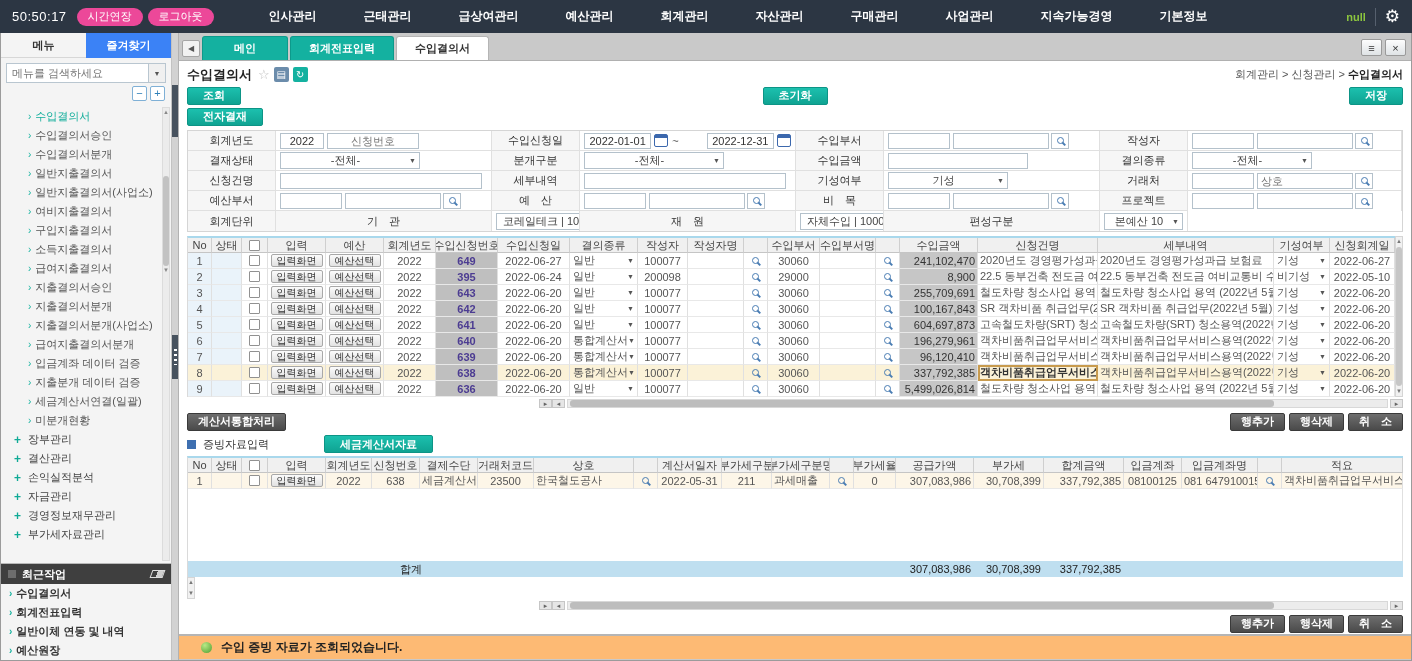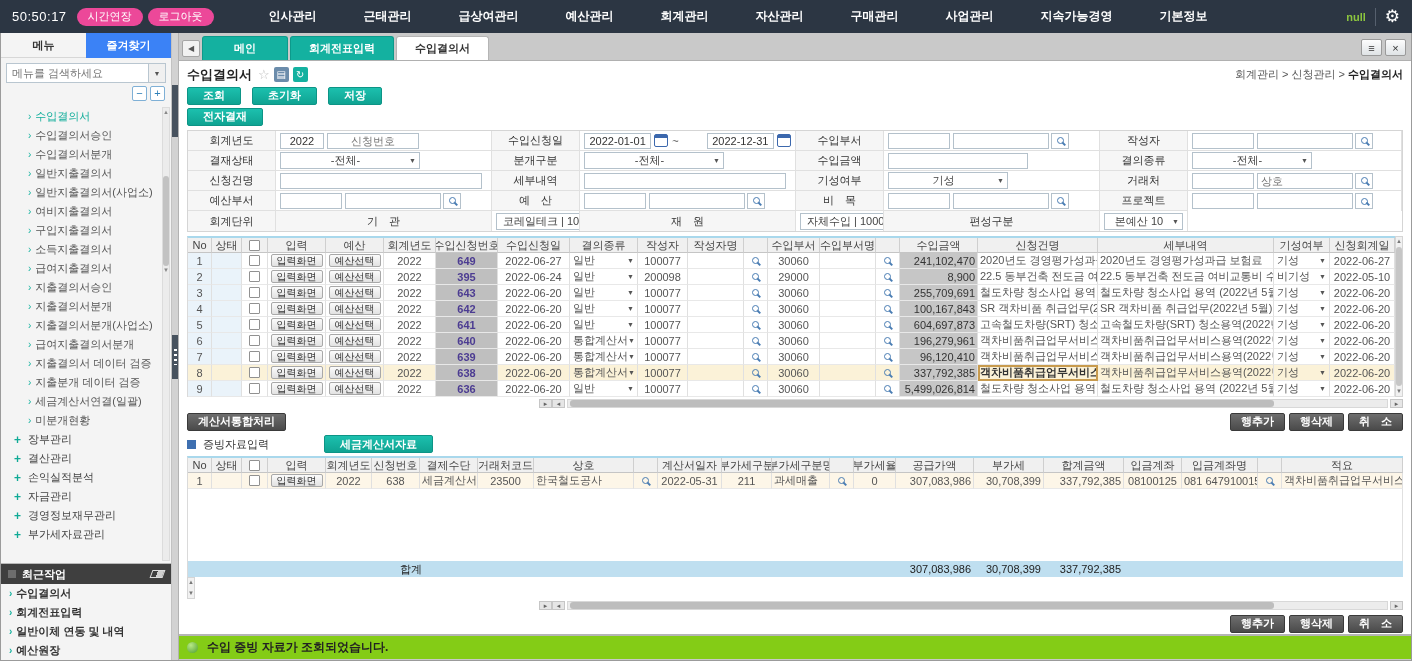--- a/index.html
+++ b/index.html
@@ -57,21 +57,21 @@
 .win-btn{width:21px;height:17px;background:linear-gradient(#fdfdfd,#dfe3e6);border:1px solid #9a9a9a;border-radius:2px;display:flex;align-items:center;justify-content:center;font-size:11px;color:#333;cursor:pointer}
 .panel{flex:1;background:#fff;border-top:1px solid #b0b0b0;display:flex;flex-direction:column;padding:3px 8px 0;min-height:0}
 .titlerow{display:flex;align-items:center;height:21px;flex:none}
 .pg-title{font-size:13px;font-weight:bold;color:#222}
 .star{color:#bdbdbd;margin-left:6px;font-size:13px;cursor:pointer}
 .ticon{width:15px;height:15px;border-radius:2px;color:#fff;font-size:10px;display:flex;align-items:center;justify-content:center;margin-left:4px;cursor:pointer}
 .ticon.blue{background:#6b8cab}
 .ticon.teal{background:#14b1a0}
 .breadcrumb{margin-left:auto;color:#555}
 .breadcrumb b{color:#222}
-.actions{display:flex;justify-content:flex-start;gap:11px;height:21px;align-items:center;flex:none}
+.actions{display:flex;justify-content:space-between;gap:5px;height:21px;align-items:center;flex:none}
 .tbtn{background:linear-gradient(#1cc0ae,#0fa392);color:#fff;font-weight:bold;border:1px solid #0d9486;border-radius:2px;height:18px;padding:0 15px;font-size:11px;font-family:inherit;cursor:pointer;white-space:nowrap}
 
 .form{border:1px solid #d5d5d5;display:grid;grid-template-columns:88px 216px 88px 216px 88px 216px 88px 1fr;margin-top:3px;flex:none}
 .fcell{border-bottom:1px solid #e0e0e0;border-right:1px solid #e0e0e0;height:20px;display:flex;align-items:center;padding:0 4px;overflow:hidden;white-space:nowrap}
 .form .fcell:nth-last-child(-n+8){border-bottom:none}
 .flabel{justify-content:center;background:#f6f6f6;color:#333}
 .inp{height:16px;border:1px solid #b4c1cb;font-size:11px;padding:0 3px;font-family:inherit;color:#333;min-width:0;background:#fff}
 .inp.ctr{text-align:center}
 .sel{height:17px;border:1px solid #b4c1cb;display:flex;align-items:center;justify-content:center;position:relative;padding:0 15px 0 6px;background:#fff;color:#444;cursor:pointer;white-space:nowrap}
 .sel .dd{position:absolute;right:3px;font-size:7px;color:#555}
@@ -118,21 +118,21 @@
 .hs-track{flex:1;height:9px;background:#ececec;border:1px solid #d8d8d8;position:relative;margin:0 2px}
 .hs-thumb{position:absolute;left:2px;top:0;bottom:0;width:86%;background:#bdbdbd;border-radius:3px;cursor:pointer}
 .arow{display:flex;align-items:center;height:21px;margin-top:2px;flex:none}
 .rbtns{margin-left:auto;display:flex;gap:4px}
 .dbtn{background:linear-gradient(#6e6e6e,#4a4a4a);color:#fff;font-weight:bold;border:1px solid #3a3a3a;border-radius:2px;height:18px;padding:0 10px;font-size:11px;font-family:inherit;cursor:pointer;white-space:nowrap}
 .evrow{display:flex;align-items:center;height:20px;gap:7px;margin-top:2px;flex:none}
 .ev-icon{width:9px;height:9px;background:#3e6fb0;flex:none}
 .ev-label{color:#333}
 .g2area{flex:1;display:flex;flex-direction:column;min-height:50px}
 
-.statusbar{height:26px;background:#84cc16;border-top:2px solid #b5b5b5;border-bottom:1px solid #c9c9c9;display:flex;align-items:center;gap:9px;padding:0 8px;margin:8px -8px 0;margin-top:auto;flex:none}
+.statusbar{height:26px;background:#fdba74;border-top:2px solid #b5b5b5;border-bottom:1px solid #c9c9c9;display:flex;align-items:center;gap:9px;padding:0 22px;margin:8px -8px 0;margin-top:auto;flex:none}
 .dot{width:11px;height:11px;border-radius:50%;background:radial-gradient(circle at 35% 30%,#b8e986,#4f9e2f);flex:none}
 .st-msg{font-weight:bold;font-size:12px;color:#222}
 </style>
 </head>
 <body>
 
 <div class="topbar">
   <span class="timer">50:50:17</span>
   <button class="pill">시간연장</button>
   <button class="pill">로그아웃</button>
@@ -232,21 +232,21 @@
           <span>지출결의서분개(사업소)</span>
         </div>
 
         <div class="tree-item">
           <span class="lf">›</span>
           <span>급여지출결의서분개</span>
         </div>
 
         <div class="tree-item">
           <span class="lf">›</span>
-          <span>지출결의서 데이터 검증</span>
+          <span>입금계좌 데이터 검증</span>
         </div>
 
         <div class="tree-item">
           <span class="lf">›</span>
           <span>지출분개 데이터 검증</span>
         </div>
 
         <div class="tree-item">
           <span class="lf">›</span>
           <span>세금계산서연결(일괄)</span>

